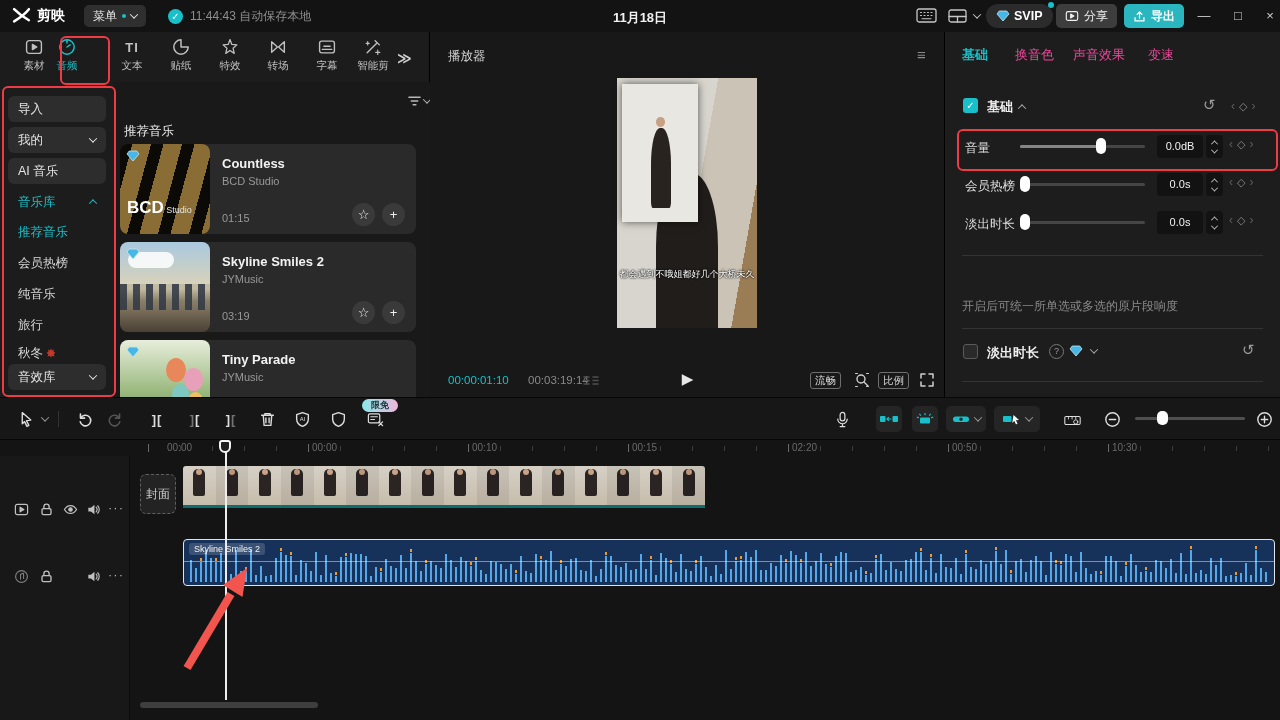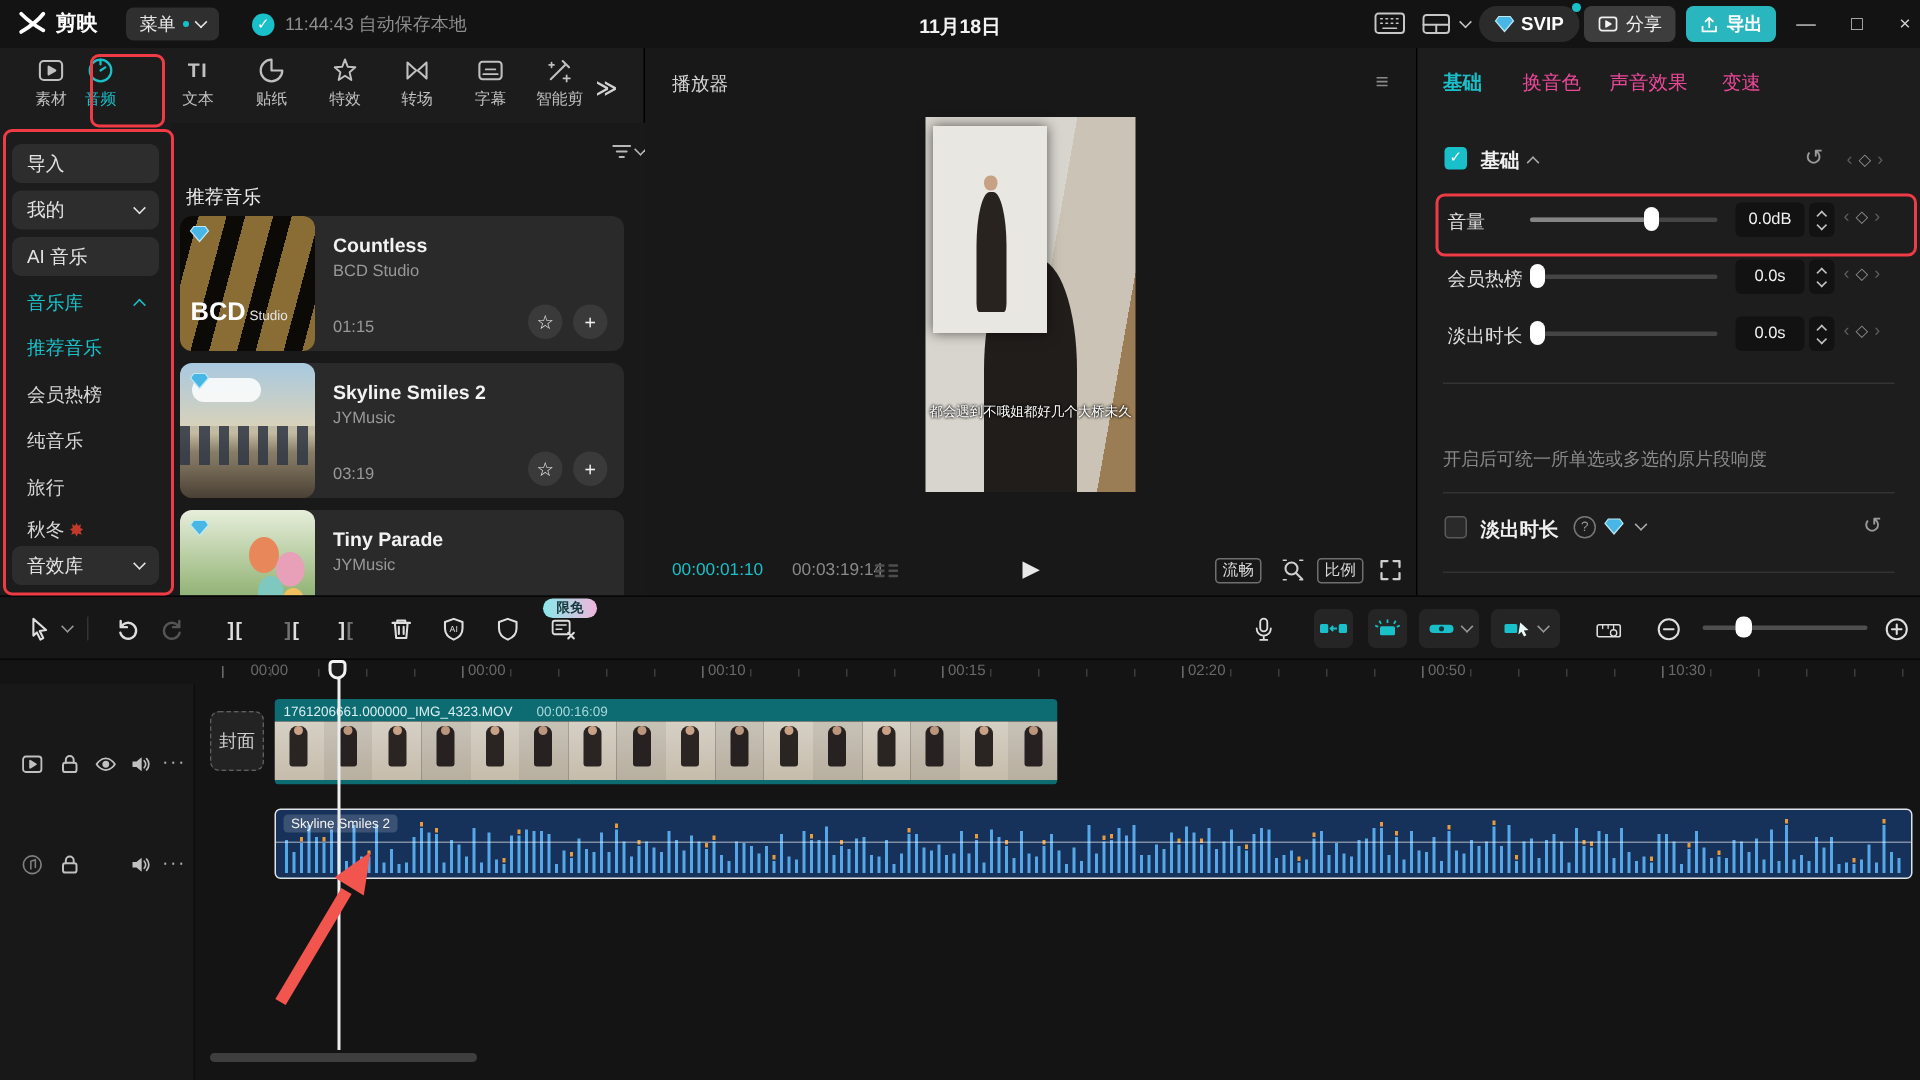--- a/index.html
+++ b/index.html
@@ -804,24 +804,20 @@
           <svg viewBox="0 0 16 16" fill="none" stroke="currentColor" stroke-width="1.3" stroke-linecap="round" stroke-linejoin="round">
             <path d="M2.5 6v4h2.8L9 13V3L5.3 6z" fill="currentColor" stroke="none"></path>
             <path d="M10.8 5.5a3.5 3.5 0 0 1 0 5M12.5 4a5.8 5.8 0 0 1 0 8" stroke-width="1.2"></path>
           </svg>
         </span>
       <span class="dots3" style="position:absolute;left:108px;top:111px;">···</span>
     </div>
     <div class="coverbtn">封面</div>
 
     <div id="videoclip">
-      <div class="vhead">
-        <span class="vname">1761206661.000000_IMG_4323.MOV</span>
-        <span class="vdur">00:00:16:09</span>
-      </div>
       <div id="filmstrip">
           <div class="frame">
             <div class="fig2"></div>
           </div>
           <div class="frame">
             <div class="fig2"></div>
           </div>
           <div class="frame">
             <div class="fig2"></div>
           </div>

